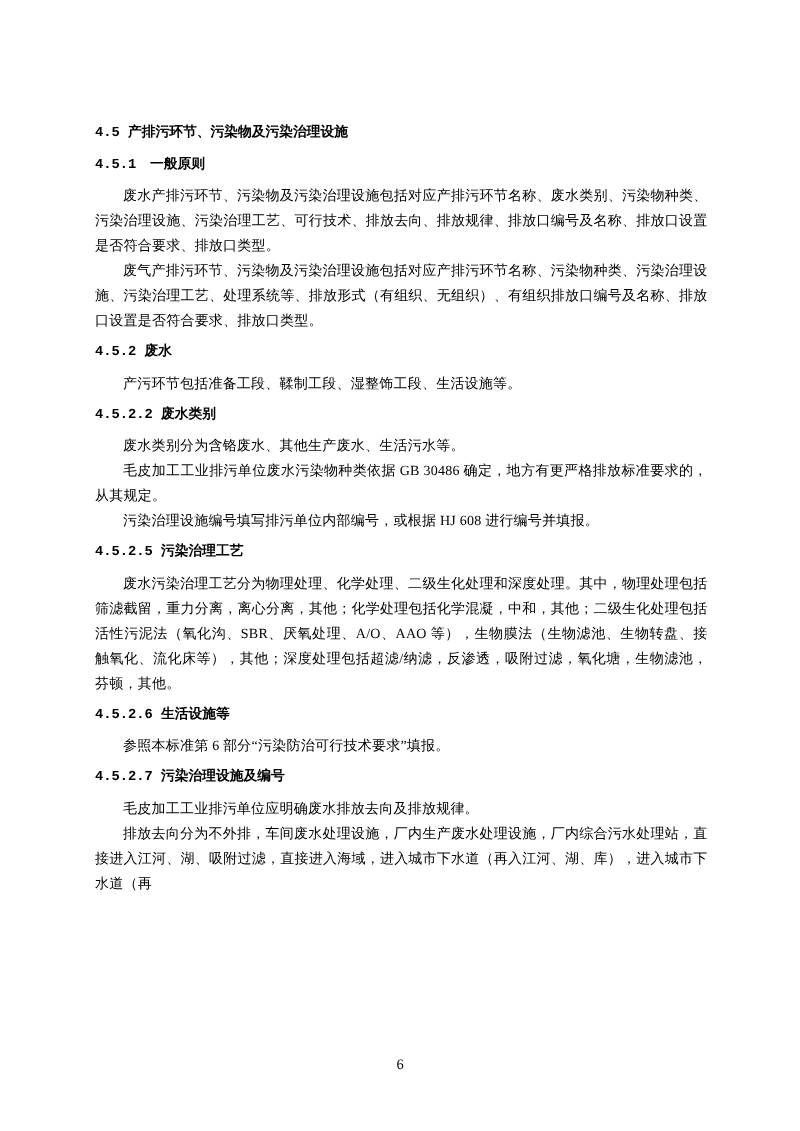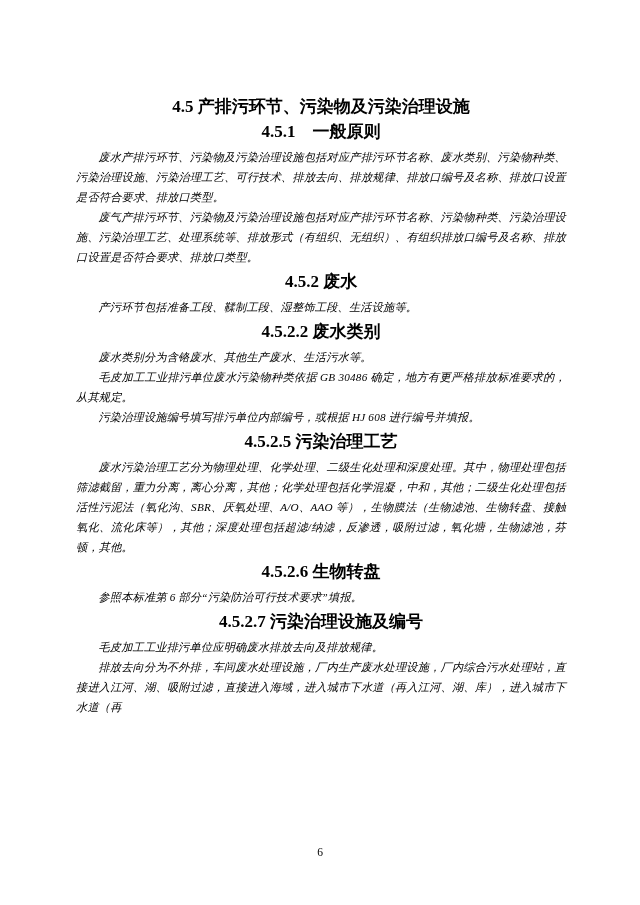--- a/index.html
+++ b/index.html
@@ -25,29 +25,28 @@
   .block {
     margin: 0;
   }
   .p {
     font-family: "Liberation Serif", "DejaVu Serif", serif;
     font-size: 11.2px;
     line-height: 20px;
     text-align: justify;
     text-indent: 2em;
     letter-spacing: 0.2px;
-    font-style: italic;
   }
   .h1, .h2, .h3 {
-    font-family: Liberation Serif, serif;
+    font-family: Liberation Mono, monospace;
     font-weight: bold;
-    font-size: 17px;
+    font-size: 11px;
     line-height: 20px;
     margin: 5px 0;
-    text-align: center;
+    text-align: left;
     text-indent: 0;
   }
   .page-number {
     position: absolute;
     left: 0;
     right: 0;
     bottom: 47px;
     text-align: center;
     font-family: "Liberation Serif", "DejaVu Serif", serif;
     font-size: 11.5px;
@@ -64,20 +63,20 @@
       <div class="block p">废水产排污环节、污染物及污染治理设施包括对应产排污环节名称、废水类别、污染物种类、污染治理设施、污染治理工艺、可行技术、排放去向、排放规律、排放口编号及名称、排放口设置是否符合要求、排放口类型。</div>
       <div class="block p">废气产排污环节、污染物及污染治理设施包括对应产排污环节名称、污染物种类、污染治理设施、污染治理工艺、处理系统等、排放形式（有组织、无组织）、有组织排放口编号及名称、排放口设置是否符合要求、排放口类型。</div>
       <div class="block h2">4.5.2 废水</div>
       <div class="block p">产污环节包括准备工段、鞣制工段、湿整饰工段、生活设施等。</div>
       <div class="block h3">4.5.2.2 废水类别</div>
       <div class="block p">废水类别分为含铬废水、其他生产废水、生活污水等。</div>
       <div class="block p">毛皮加工工业排污单位废水污染物种类依据 GB 30486 确定，地方有更严格排放标准要求的，从其规定。</div>
       <div class="block p">污染治理设施编号填写排污单位内部编号，或根据 HJ 608 进行编号并填报。</div>
       <div class="block h3">4.5.2.5 污染治理工艺</div>
       <div class="block p">废水污染治理工艺分为物理处理、化学处理、二级生化处理和深度处理。其中，物理处理包括筛滤截留，重力分离，离心分离，其他；化学处理包括化学混凝，中和，其他；二级生化处理包括活性污泥法（氧化沟、SBR、厌氧处理、A/O、AAO 等），生物膜法（生物滤池、生物转盘、接触氧化、流化床等），其他；深度处理包括超滤/纳滤，反渗透，吸附过滤，氧化塘，生物滤池，芬顿，其他。</div>
-      <div class="block h3">4.5.2.6 生物转盘</div>
+      <div class="block h3">4.5.2.6 生活设施等</div>
       <div class="block p">参照本标准第 6 部分“污染防治可行技术要求”填报。</div>
       <div class="block h3">4.5.2.7 污染治理设施及编号</div>
       <div class="block p">毛皮加工工业排污单位应明确废水排放去向及排放规律。</div>
       <div class="block p">排放去向分为不外排，车间废水处理设施，厂内生产废水处理设施，厂内综合污水处理站，直接进入江河、湖、吸附过滤，直接进入海域，进入城市下水道（再入江河、湖、库），进入城市下水道（再</div>
     </div>
   <div class="page-number">6</div>
 </div>
 
 </body></html>

